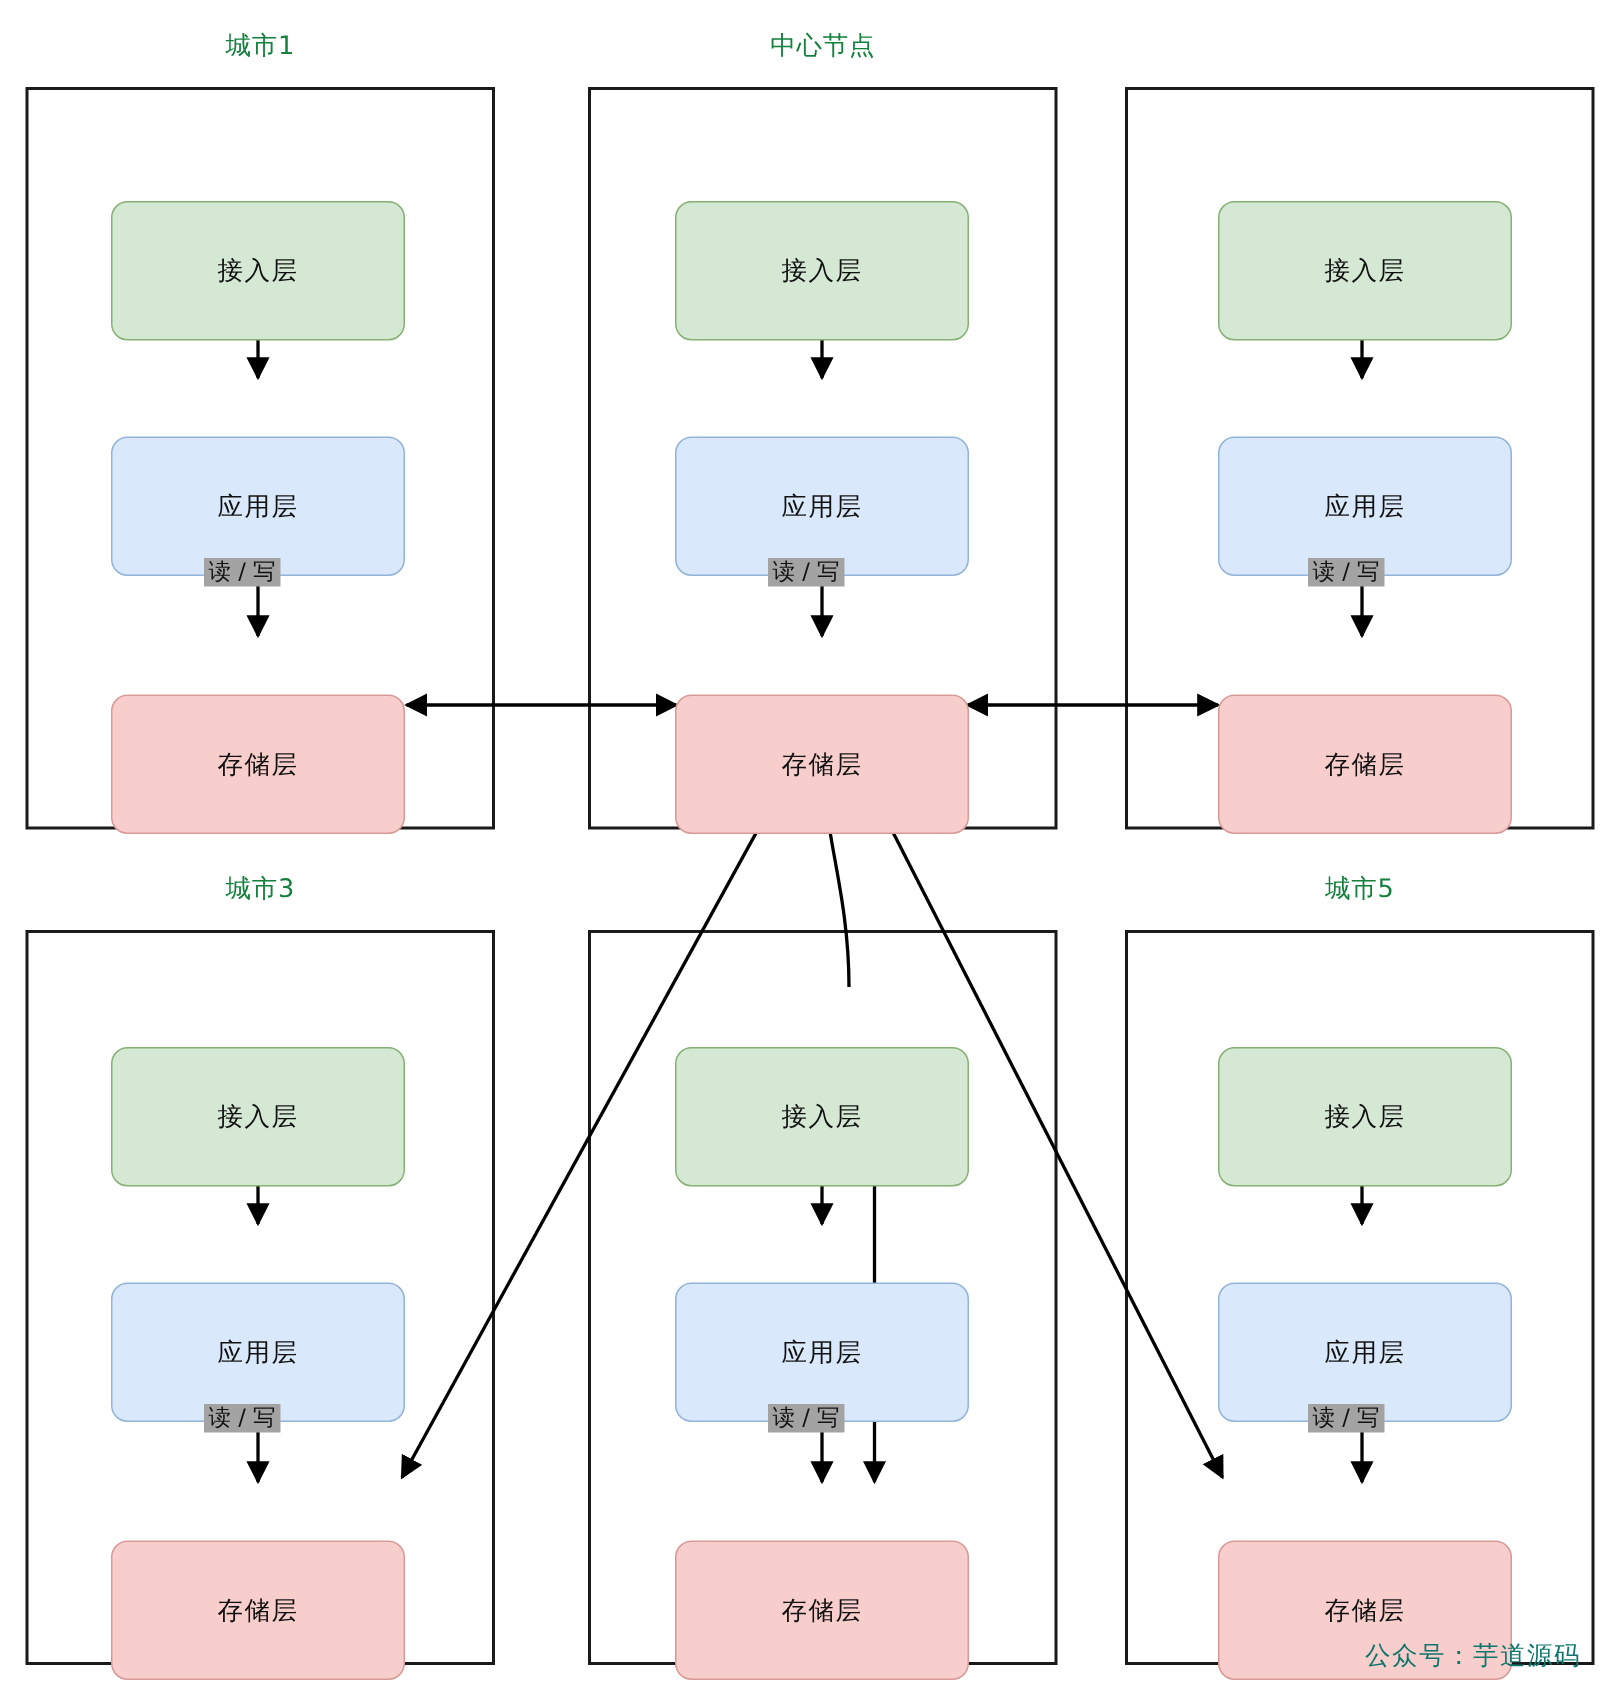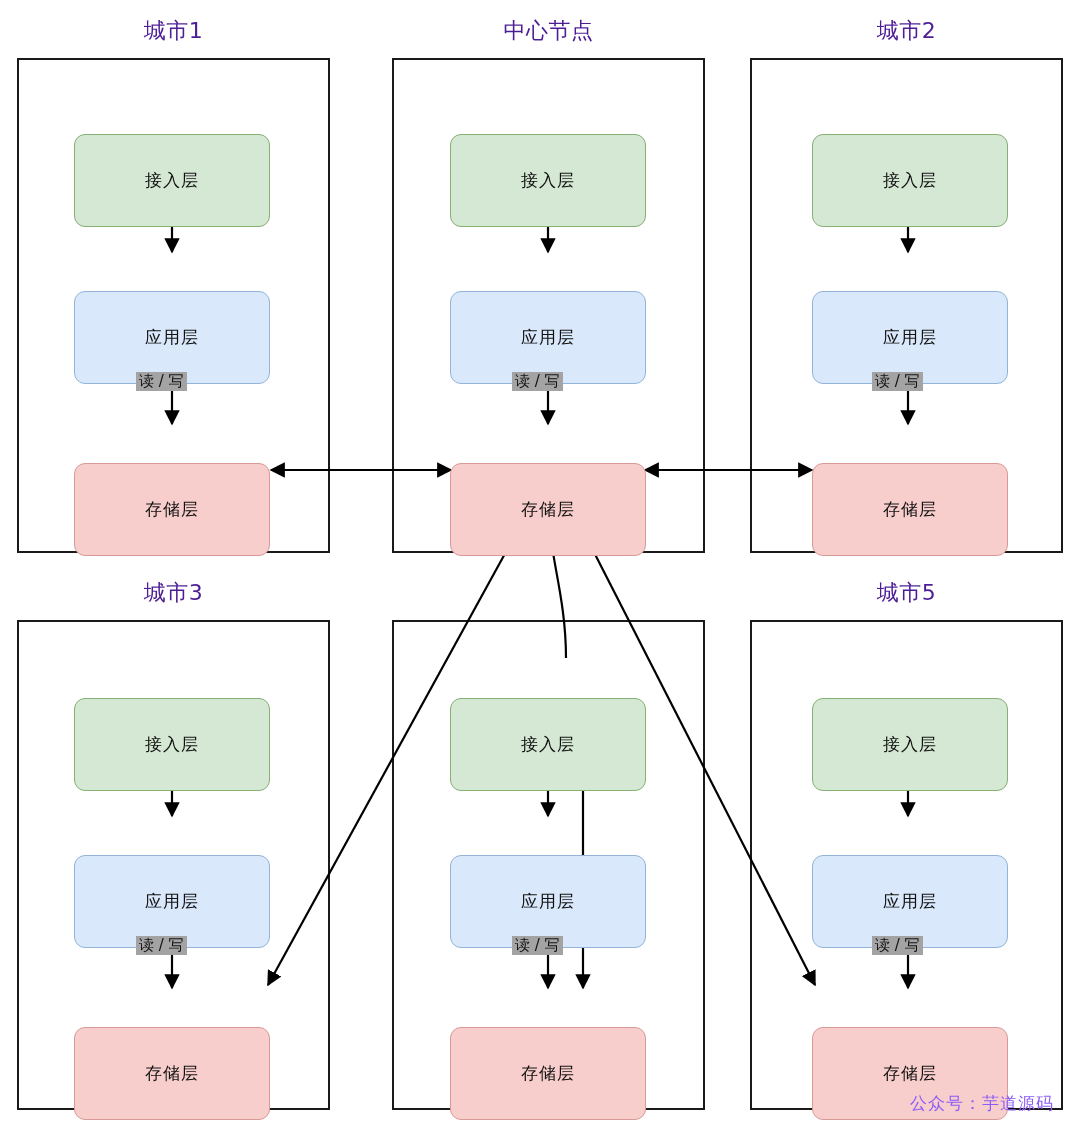--- a/index.html
+++ b/index.html
@@ -14,23 +14,23 @@
   }
   #canvas {
     position: relative;
     width: 1080px;
     height: 1127px;
     background: #ffffff;
     overflow: hidden;
   }
   .group-title {
     position: absolute;
-    font-size: 22px;
+    font-size: 17px;
     line-height: 22px;
-    color: #4c1d95;
+    color: #15803d;
     text-align: center;
     white-space: nowrap;
     letter-spacing: 0.5px;
     z-index: 6;
   }
   .group-box {
     position: absolute;
     border: 2px solid #1a1a1a;
     background: transparent;
     box-sizing: border-box;
@@ -76,21 +76,21 @@
     left: 0;
     top: 0;
     width: 1080px;
     height: 1127px;
     z-index: 3;
     pointer-events: none;
   }
   .watermark {
     position: absolute;
     font-size: 17px;
-    color: #8b5cf6;
+    color: #0f766e;
     white-space: nowrap;
     letter-spacing: 1px;
     z-index: 7;
   }
 </style>
 </head>
 <body>
 
 <div id="canvas">
 
@@ -158,21 +158,20 @@
     <span>接入层</span>
   </div>
   <div class="node node-app" style="left:450px; top:252px; width:196px; height:93px;">
     <span>应用层</span>
   </div>
   <div class="node node-storage" style="left:450px; top:424px; width:196px; height:93px;">
     <span>存储层</span>
   </div>
   <div class="edge-label" style="left:512px; top:372px;">读 / 写</div>
 
-  <div class="group-title" style="left:750px; top:20px; width:313px;">城市2</div>
   <div class="group-box" style="left:750px; top:58px; width:313px; height:495px;"></div>
 
   <div class="node node-access" style="left:812px; top:95px; width:196px; height:93px;">
     <span>接入层</span>
   </div>
   <div class="node node-app" style="left:812px; top:252px; width:196px; height:93px;">
     <span>应用层</span>
   </div>
   <div class="node node-storage" style="left:812px; top:424px; width:196px; height:93px;">
     <span>存储层</span>

